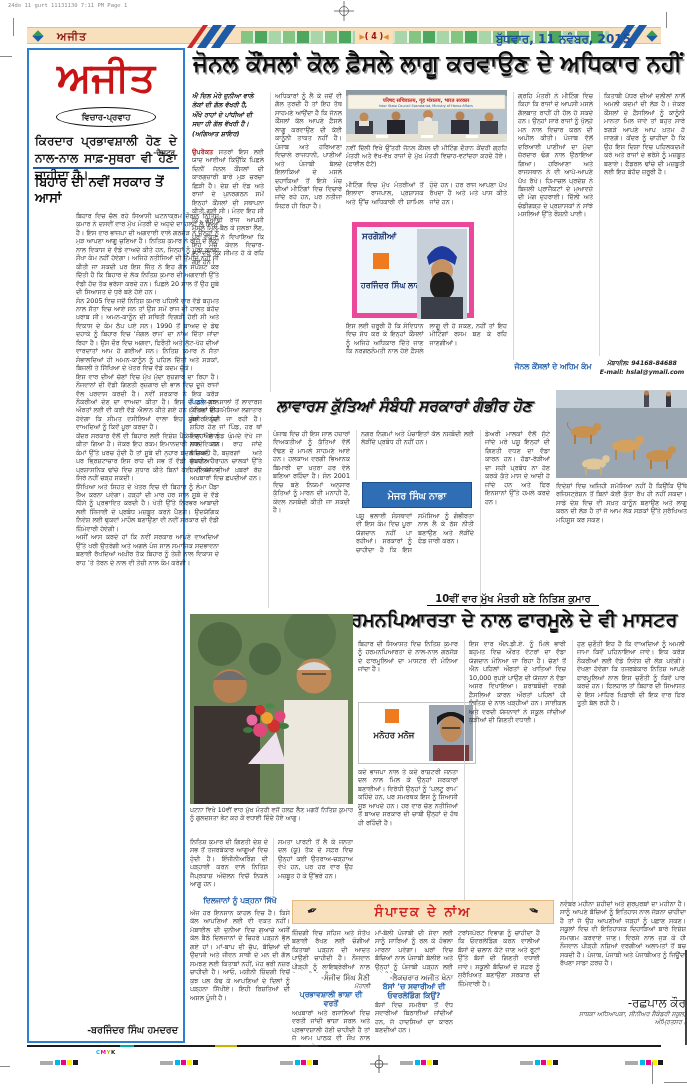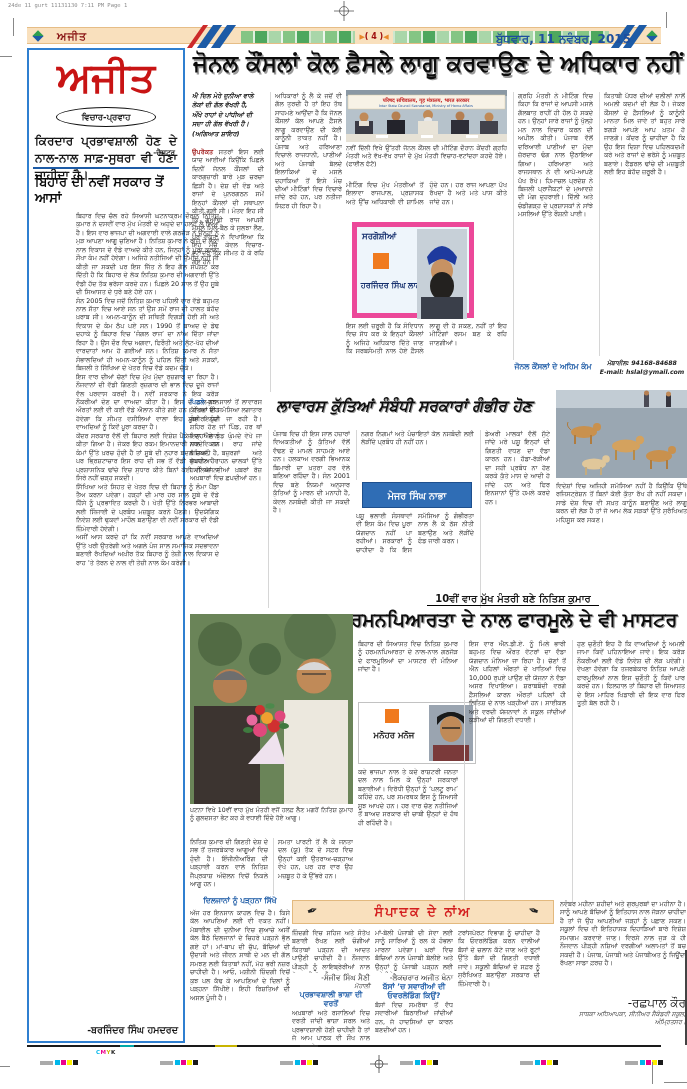--- a/index.html
+++ b/index.html
@@ -225,21 +225,21 @@
     <div id="a1-ab-square"></div>
     <div id="a1-ab-name">ਹਰਜਿੰਦਰ ਸਿੰਘ ਲਾਲ</div>
     <svg id="a1-ab-photo" viewBox="0 0 50 90">
       <rect x="0" y="0" width="50" height="90" fill="#c7d0d8"></rect>
       <path d="M10,28 Q25,6 40,28 L38,36 Q25,26 12,36 Z" fill="#1e3a9e"></path>
       <ellipse cx="25" cy="42" rx="11" ry="12" fill="#c79263"></ellipse>
       <ellipse cx="25" cy="57" rx="12" ry="14" fill="#23211f"></ellipse>
       <rect x="4" y="68" width="42" height="22" fill="#3a3f4a"></rect>
     </svg>
   </div>
-  <div class="blk small" id="a1-below">ਇਸ ਲਈ ਜ਼ਰੂਰੀ ਹੈ ਕਿ ਸੰਵਿਧਾਨ ਵਿਚ ਸੋਧ ਕਰ ਕੇ ਇਨ੍ਹਾਂ ਕੌਂਸਲਾਂ ਨੂੰ ਅਜਿਹੇ ਅਧਿਕਾਰ ਦਿੱਤੇ ਜਾਣ ਕਿ ਸਰਬਸੰਮਤੀ ਨਾਲ ਹੋਏ ਫ਼ੈਸਲੇ ਲਾਗੂ ਵੀ ਹੋ ਸਕਣ, ਨਹੀਂ ਤਾਂ ਇਹ ਮੀਟਿੰਗਾਂ ਰਸਮ ਬਣ ਕੇ ਰਹਿ ਜਾਣਗੀਆਂ।</div>
+  <div class="blk small" id="a1-below">ਇਸ ਲਈ ਜ਼ਰੂਰੀ ਹੈ ਕਿ ਸੰਵਿਧਾਨ ਵਿਚ ਸੋਧ ਕਰ ਕੇ ਇਨ੍ਹਾਂ ਕੌਂਸਲਾਂ ਨੂੰ ਅਜਿਹੇ ਅਧਿਕਾਰ ਦਿੱਤੇ ਜਾਣ ਕਿ ਨਰਗਠਨੰਮਤੀ ਨਾਲ ਹੋਏ ਫ਼ੈਸਲੇ ਲਾਗੂ ਵੀ ਹੋ ਸਕਣ, ਨਹੀਂ ਤਾਂ ਇਹ ਮੀਟਿੰਗਾਂ ਰਸਮ ਬਣ ਕੇ ਰਹਿ ਜਾਣਗੀਆਂ।</div>
 
   <div class="blk small vr" id="a1-col4">ਗ੍ਰਹਿ ਮੰਤਰੀ ਨੇ ਮੀਟਿੰਗ ਵਿਚ ਕਿਹਾ ਕਿ ਰਾਜਾਂ ਦੇ ਆਪਸੀ ਮਸਲੇ ਗੱਲਬਾਤ ਰਾਹੀਂ ਹੀ ਹੱਲ ਹੋ ਸਕਦੇ ਹਨ। ਉਨ੍ਹਾਂ ਸਾਰੇ ਰਾਜਾਂ ਨੂੰ ਖੁੱਲ੍ਹੇ ਮਨ ਨਾਲ ਵਿਚਾਰ ਕਰਨ ਦੀ ਅਪੀਲ ਕੀਤੀ। ਪੰਜਾਬ ਵੱਲੋਂ ਦਰਿਆਈ ਪਾਣੀਆਂ ਦਾ ਮੁੱਦਾ ਜ਼ੋਰਦਾਰ ਢੰਗ ਨਾਲ ਉਠਾਇਆ ਗਿਆ। ਹਰਿਆਣਾ ਅਤੇ ਰਾਜਸਥਾਨ ਨੇ ਵੀ ਆਪੋ-ਆਪਣੇ ਪੱਖ ਰੱਖੇ। ਹਿਮਾਚਲ ਪ੍ਰਦੇਸ਼ ਨੇ ਬਿਜਲੀ ਪ੍ਰਾਜੈਕਟਾਂ ਦੇ ਮੁਆਵਜ਼ੇ ਦੀ ਮੰਗ ਦੁਹਰਾਈ। ਦਿੱਲੀ ਅਤੇ ਚੰਡੀਗੜ੍ਹ ਦੇ ਪ੍ਰਸ਼ਾਸਕਾਂ ਨੇ ਸਾਂਝੇ ਮਸਲਿਆਂ ਉੱਤੇ ਰੌਸ਼ਨੀ ਪਾਈ।</div>
   <div class="blk blue-head" id="a1-subhead">ਜੋਨਲ ਕੌਂਸਲਾਂ ਦੇ ਅਹਿਮ ਕੰਮ</div>
   <div class="blk small vr" id="a1-col5">ਕਿਤਾਬੀ ਪੱਧਰ ਦੀਆਂ ਦਲੀਲਾਂ ਨਾਲੋਂ ਅਮਲੀ ਕਦਮਾਂ ਦੀ ਲੋੜ ਹੈ। ਜੇਕਰ ਕੌਂਸਲਾਂ ਦੇ ਫ਼ੈਸਲਿਆਂ ਨੂੰ ਕਾਨੂੰਨੀ ਮਾਨਤਾ ਮਿਲ ਜਾਵੇ ਤਾਂ ਬਹੁਤ ਸਾਰੇ ਝਗੜੇ ਆਪਣੇ ਆਪ ਖ਼ਤਮ ਹੋ ਜਾਣਗੇ। ਕੇਂਦਰ ਨੂੰ ਚਾਹੀਦਾ ਹੈ ਕਿ ਉਹ ਇਸ ਦਿਸ਼ਾ ਵਿਚ ਪਹਿਲਕਦਮੀ ਕਰੇ ਅਤੇ ਰਾਜਾਂ ਦੇ ਭਰੋਸੇ ਨੂੰ ਮਜ਼ਬੂਤ ਬਣਾਏ। ਫੈਡਰਲ ਢਾਂਚੇ ਦੀ ਮਜ਼ਬੂਤੀ ਲਈ ਇਹ ਬੇਹੱਦ ਜ਼ਰੂਰੀ ਹੈ।</div>
   <div class="blk" id="a1-contact">ਮੋਬਾਈਲ: 94168-84688
 E-mail: hslal@ymail.com</div>
 
   <div class="blk" id="a2-headline">ਲਾਵਾਰਸ ਕੁੱਤਿਆਂ ਸੰਬੰਧੀ ਸਰਕਾਰਾਂ ਗੰਭੀਰ ਹੋਣ</div>
   <svg class="blk" id="a2-dogs" viewBox="0 0 131 88">
     <rect x="0" y="0" width="131" height="88" fill="#9aa7b2"></rect>

